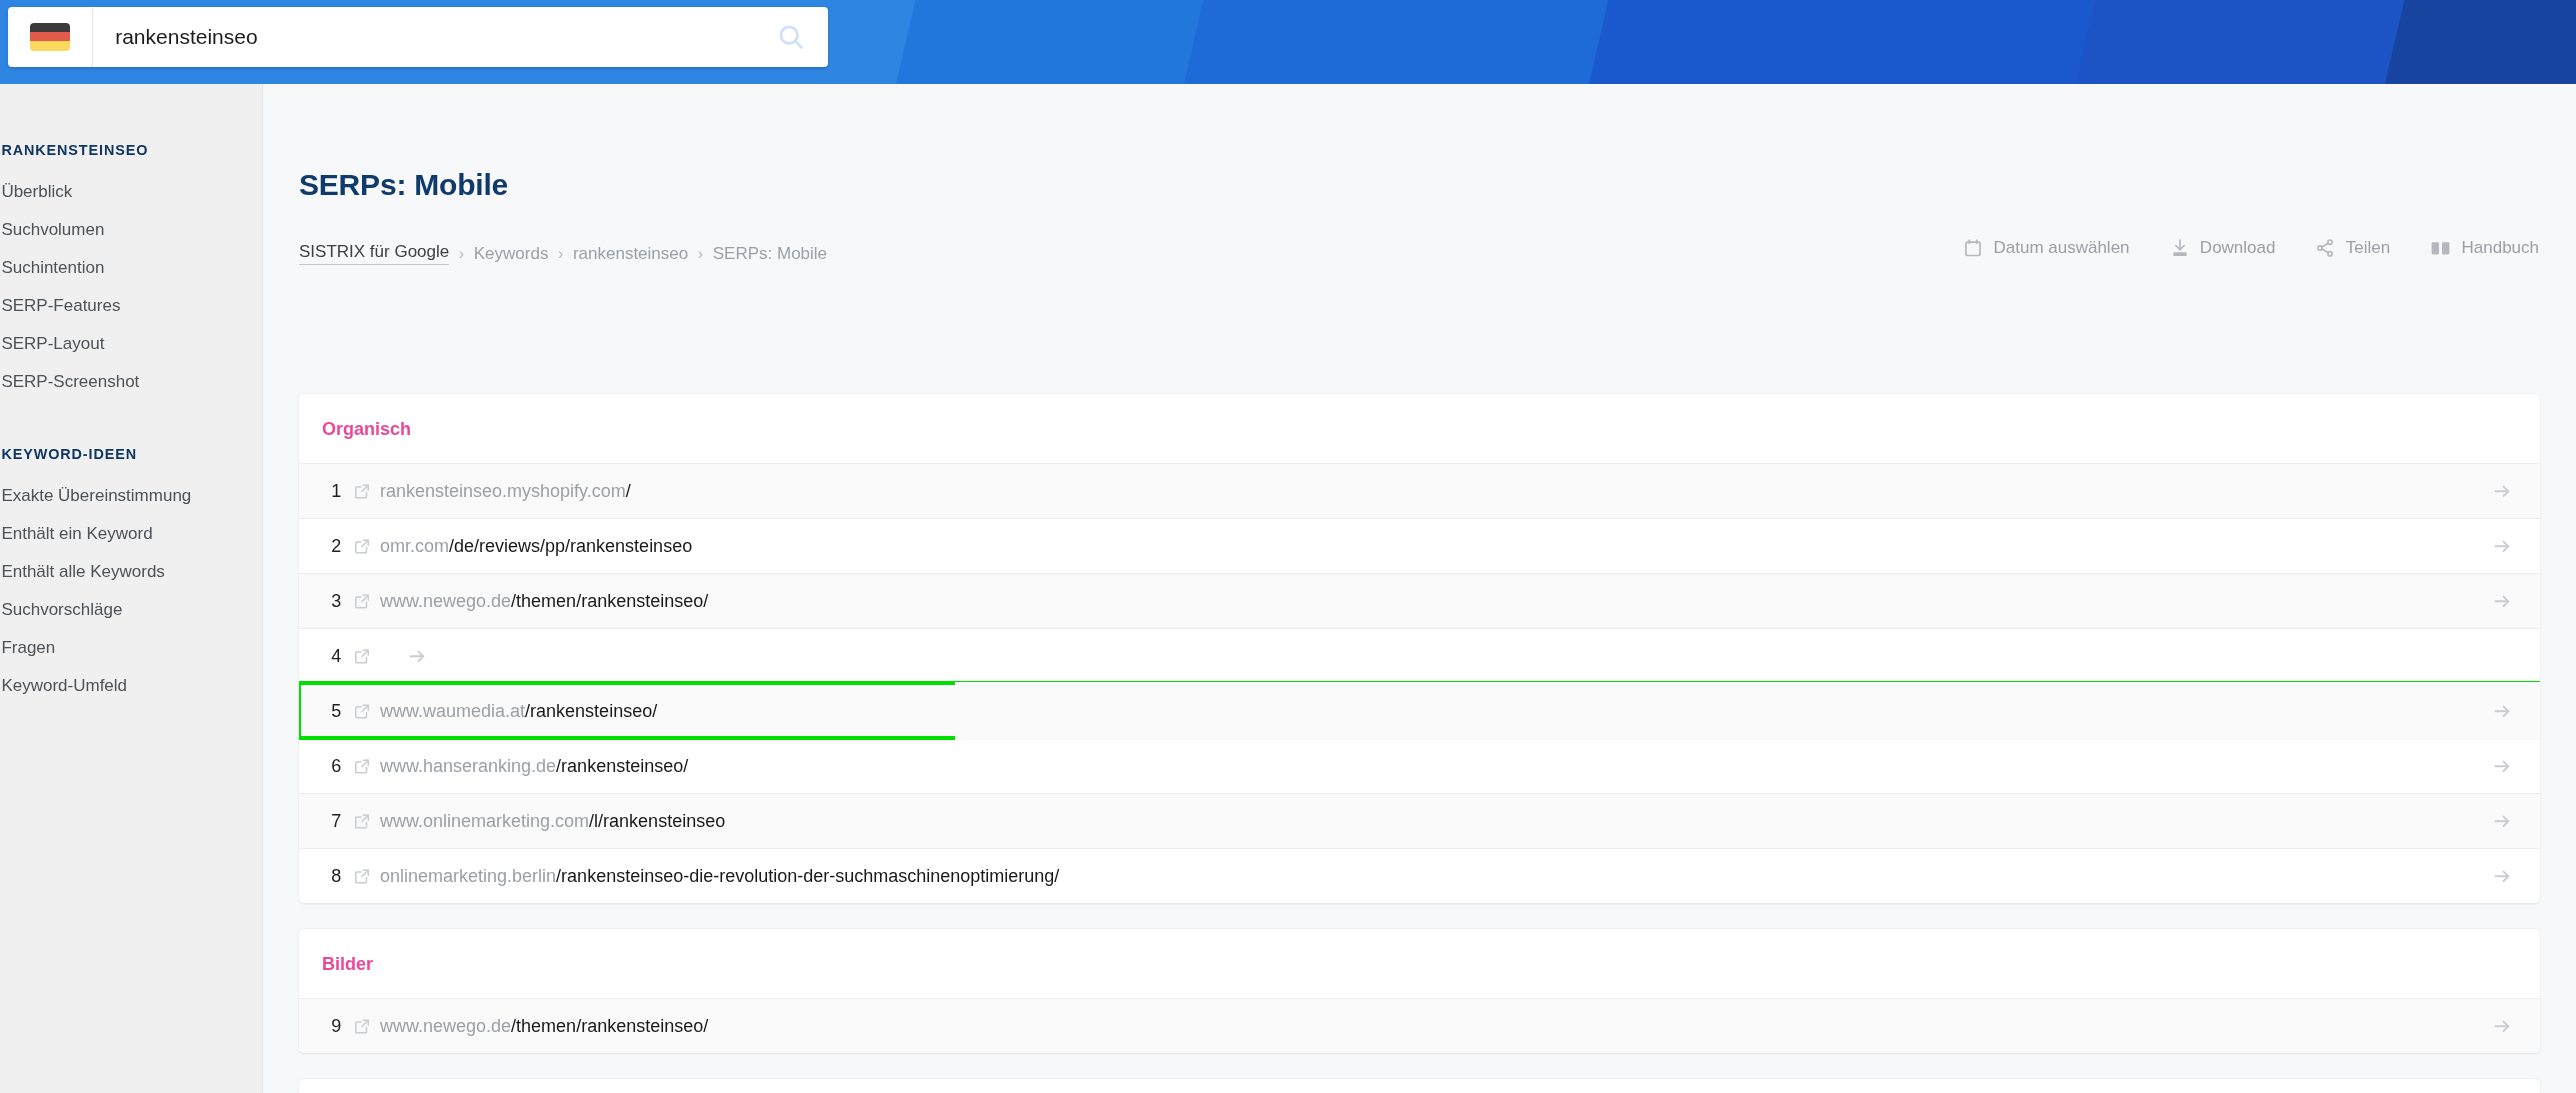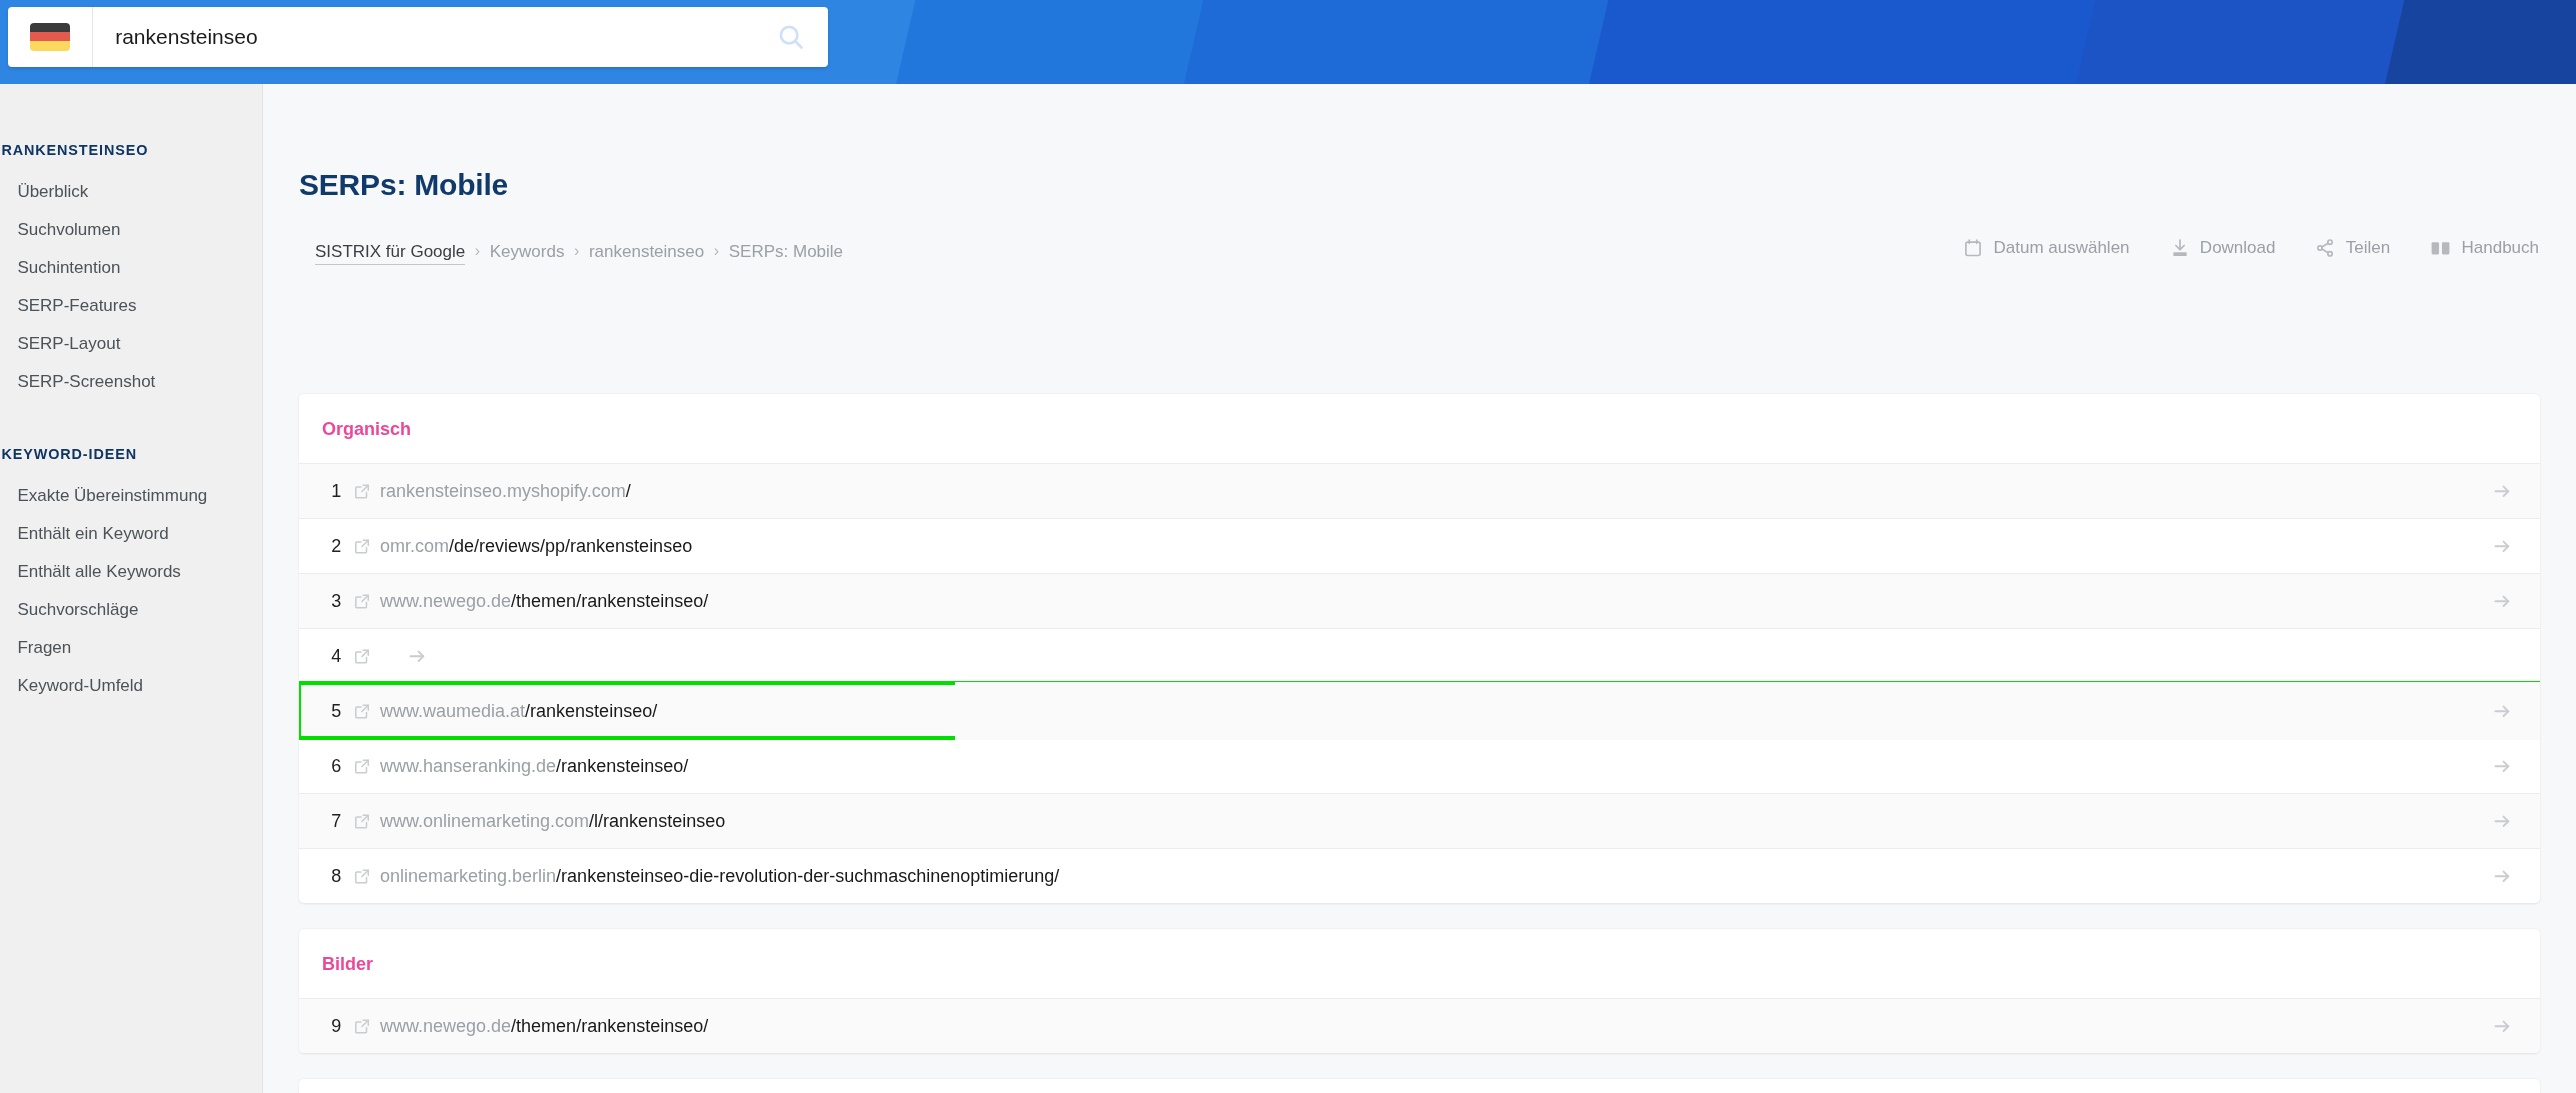--- a/index.html
+++ b/index.html
@@ -98,21 +98,20 @@
     padding: 0 0 0 1.4px;
     margin-bottom: 15px;
   }
   .side-item {
     font-size: 17px;
     color: #4c5257;
     line-height: 38px;
     padding-left: 1.4px;
     cursor: pointer;
     white-space: nowrap;
-    margin-left: 16px;
   }
   .side-gap { height: 45px; }
 
   
   .main {
     position: absolute;
     left: 263px; top: 84px;
     width: 2313px;
     height: 1086px;
     background: #f7f8f9;
@@ -122,22 +121,22 @@
   .page-title {
     position: absolute;
     left: 36px; top: 48px;
     font-size: 30px;
     font-weight: bold;
     color: #103a6b;
     letter-spacing: -0.2px;
   }
   .crumbs {
     position: absolute;
-    left: 52px; top: 122px;
-    display: flex; 
+    left: 36px; top: 122px;
+    display: flex; align-items: center;
     font-size: 17px;
     color: #9aa0a6;
   }
   .crumb-first {
     color: #3c4043;
     border-bottom: 0.7px solid #c4c7ca;
     padding-bottom: 2.1px;
     cursor: pointer;
   }
   .crumb { cursor: pointer; }

